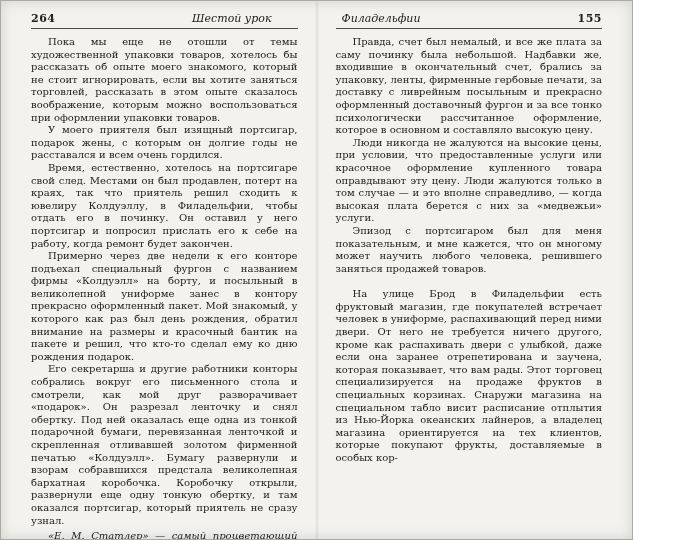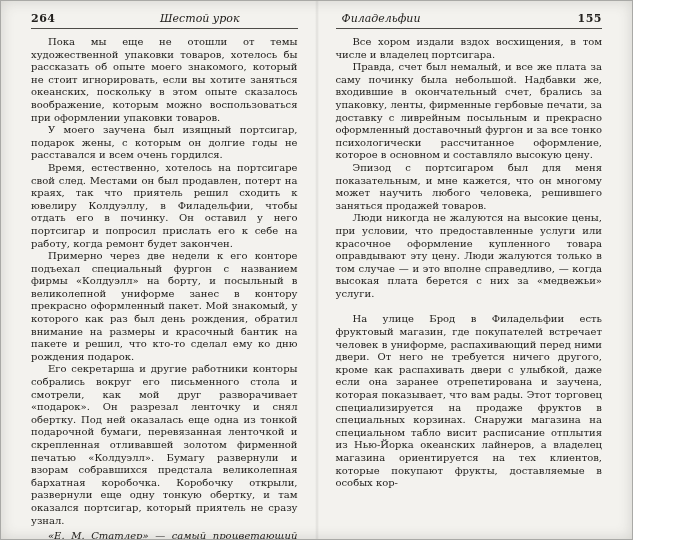--- a/index.html
+++ b/index.html
@@ -37,21 +37,21 @@
     display: flex;
     align-items: baseline;
     font-size: 11px;
     padding-bottom: 3px;
     border-bottom: 1px solid #4d4b47;
     margin-bottom: 7px;
   }
   .pagenum { font-weight: bold; letter-spacing: 0.5px; }
   .runhead { font-style: italic; }
   
-  .page.left  .runhead { margin-left: auto; margin-right: 58px; }
+  .page.left  .runhead { margin-left: auto; margin-right: 26px; }
   .page.right .runhead { margin-left: 6px; }
   .page.right .pagenum { margin-left: auto; }
   .body {
     font-size: 10px;
     line-height: 12.6px;
     text-align: justify;
   }
   .para {
     margin: 0;
     text-indent: 1.7em;
@@ -67,39 +67,38 @@
 <body>
 
 <div class="book">
 
   <div class="page left">
     <div class="page-header">
       <span class="pagenum">264</span>
       <span class="runhead">Шестой урок</span>
     </div>
     <div class="body">
-      <p class="para">Пока мы еще не отошли от темы художественной упаковки товаров, хотелось бы рассказать об опыте моего знакомого, который не стоит игнорировать, если вы хотите заняться океанских, поскольку в этом опыте сказалось воображение, которым можно воспользоваться при оформлении упаковки товаров.</p>
-      <p class="para">У моего заучена был изящный портсигар, подарок жены, с которым он долгие годы не расставался и всем очень гордился.</p>
+      <p class="para">Пока мы еще не отошли от темы художественной упаковки товаров, хотелось бы рассказать об опыте моего знакомого, который не стоит игнорировать, если вы хотите заняться торговлей, рассказать в этом опыте сказалось воображение, которым можно воспользоваться при оформлении упаковки товаров.</p>
+      <p class="para">У моего приятеля был изящный портсигар, подарок жены, с которым он долгие годы не расставался и всем очень гордился.</p>
       <p class="para">Время, естественно, хотелось на портсигаре свой след. Местами он был продавлен, потерт на краях, так что приятель решил сходить к ювелиру Колдуэллу, в Филадельфии, чтобы отдать его в починку. Он оставил у него портсигар и попросил прислать его к себе на работу, когда ремонт будет закончен.</p>
       <p class="para">Примерно через две недели к его конторе подъехал специальный фургон с названием фирмы «Колдуэлл» на борту, и посыльный в великолепной униформе занес в контору прекрасно оформленный пакет. Мой знакомый, у которого как раз был день рождения, обратил внимание на размеры и красочный бантик на пакете и решил, что кто-то сделал ему ко дню рождения подарок.</p>
       <p class="para">Его секретарша и другие работники конторы собрались вокруг его письменного стола и смотрели, как мой друг разворачивает «подарок». Он разрезал ленточку и снял обертку. Под ней оказалась еще одна из тонкой подарочной бумаги, перевязанная ленточкой и скрепленная отливавшей золотом фирменной печатью «Колдуэлл». Бумагу развернули и взорам собравшихся предстала великолепная бархатная коробочка. Коробочку открыли, развернули еще одну тонкую обертку, и там оказался портсигар, который приятель не сразу узнал.</p>
       <p class="para quote">«Е. М. Статлер» — самый процветающий отель в мире, который предоставляет больше услуг и выше качеством, чем плата, которую взимают с его постояльцев.</p>
       <p class="para">Все продавленные места были выправлены, портсигар был отполирован и до блеска начищен. Таким он был</p>
     </div>
   </div>
 
   <div class="gutter"></div>
 
   <div class="page right">
     <div class="page-header">
       <span class="runhead">Филадельфии</span>
       <span class="pagenum">155</span>
     </div>
     <div class="body">
-      <p class="para">Все хором издали вздох восхищения, в том числе и владелец портсигара.</p>
       <p class="para">Правда, счет был немалый, и все же плата за саму починку была небольшой. Надбавки же, входившие в окончательный счет, брались за упаковку, ленты, фирменные гербовые печати, за доставку с ливрейным посыльным и прекрасно оформленный доставочный фургон и за все тонко психологически рассчитанное оформление, которое в основном и составляло высокую цену.</p>
+      <p class="para">Люди никогда не жалуются на высокие цены, при условии, что предоставленные услуги или красочное оформление купленного товара оправдывают эту цену. Люди жалуются только в том случае — и это вполне справедливо, — когда высокая плата берется с них за «медвежьи» услуги.</p>
       <p class="para">Эпизод с портсигаром был для меня показательным, и мне кажется, что он многому может научить любого человека, решившего заняться продажей товаров.</p>
-      <p class="para">Люди никогда не жалуются на высокие цены, при условии, что предоставленные услуги или красочное оформление купленного товара оправдывают эту цену. Люди жалуются только в том случае — и это вполне справедливо, — когда высокая плата берется с них за «медвежьи» услуги.</p>
       <p class="para section-break">На улице Брод в Филадельфии есть фруктовый магазин, где покупателей встречает человек в униформе, распахивающий перед ними двери. От него не требуется ничего другого, кроме как распахивать двери с улыбкой, даже если она заранее отрепетирована и заучена, которая показывает, что вам рады. Этот торговец специализируется на продаже фруктов в специальных корзинах. Снаружи магазина на специальном табло висит расписание отплытия из Нью-Йорка океанских лайнеров, а владелец магазина ориентируется на тех клиентов, которые покупают фрукты, доставляемые в особых кор-</p>
     </div>
   </div>
 
 </div>
 
 </body></html>

